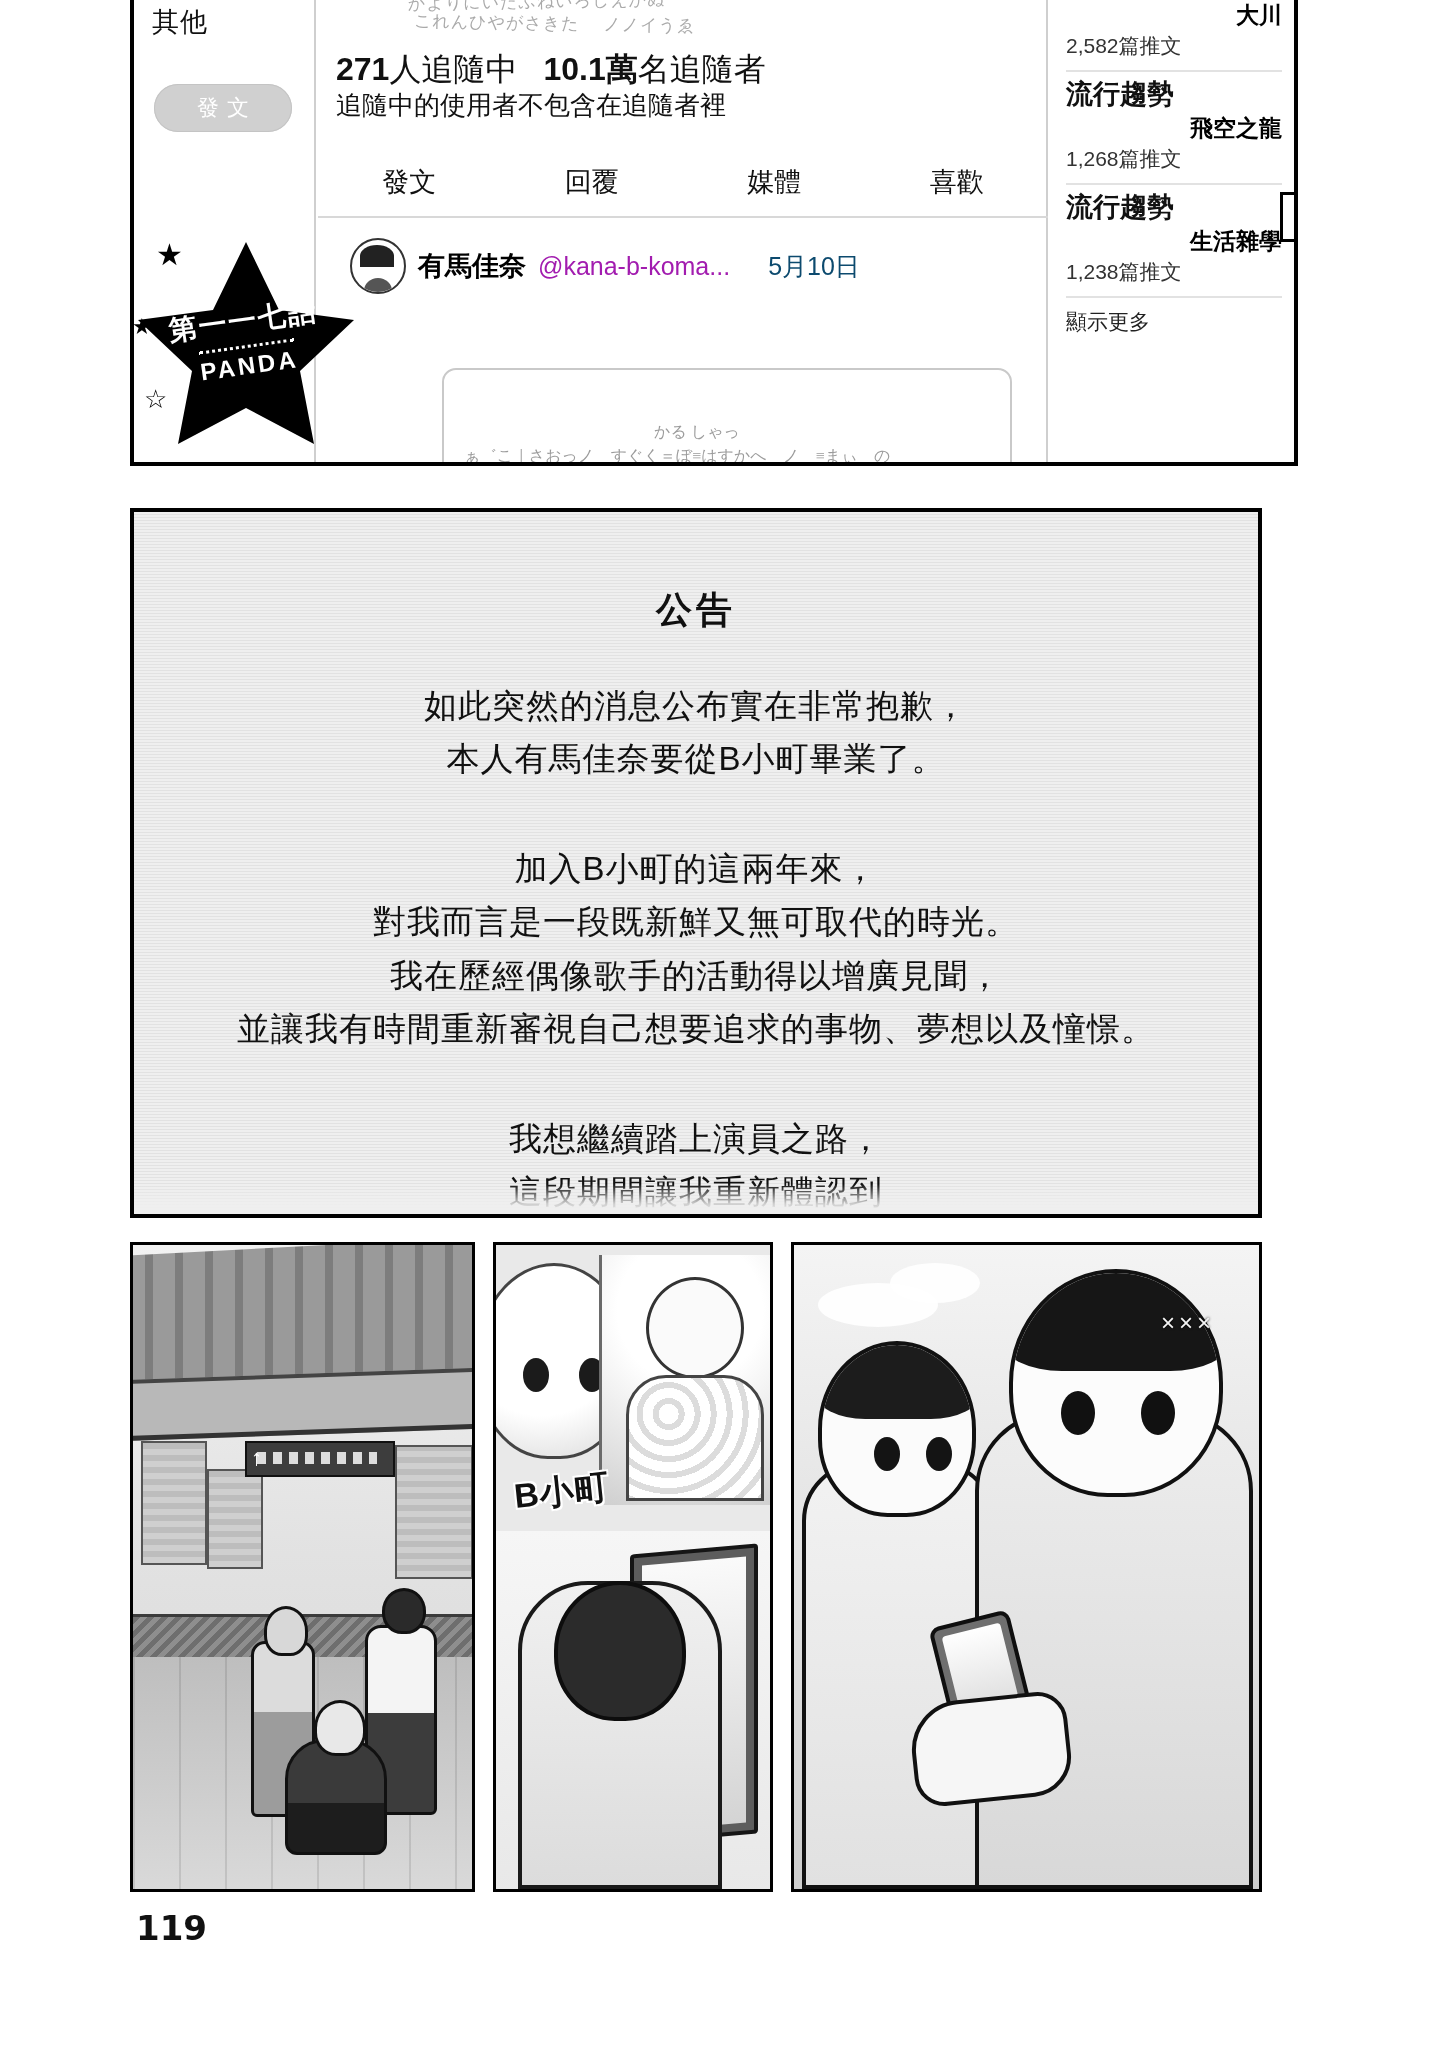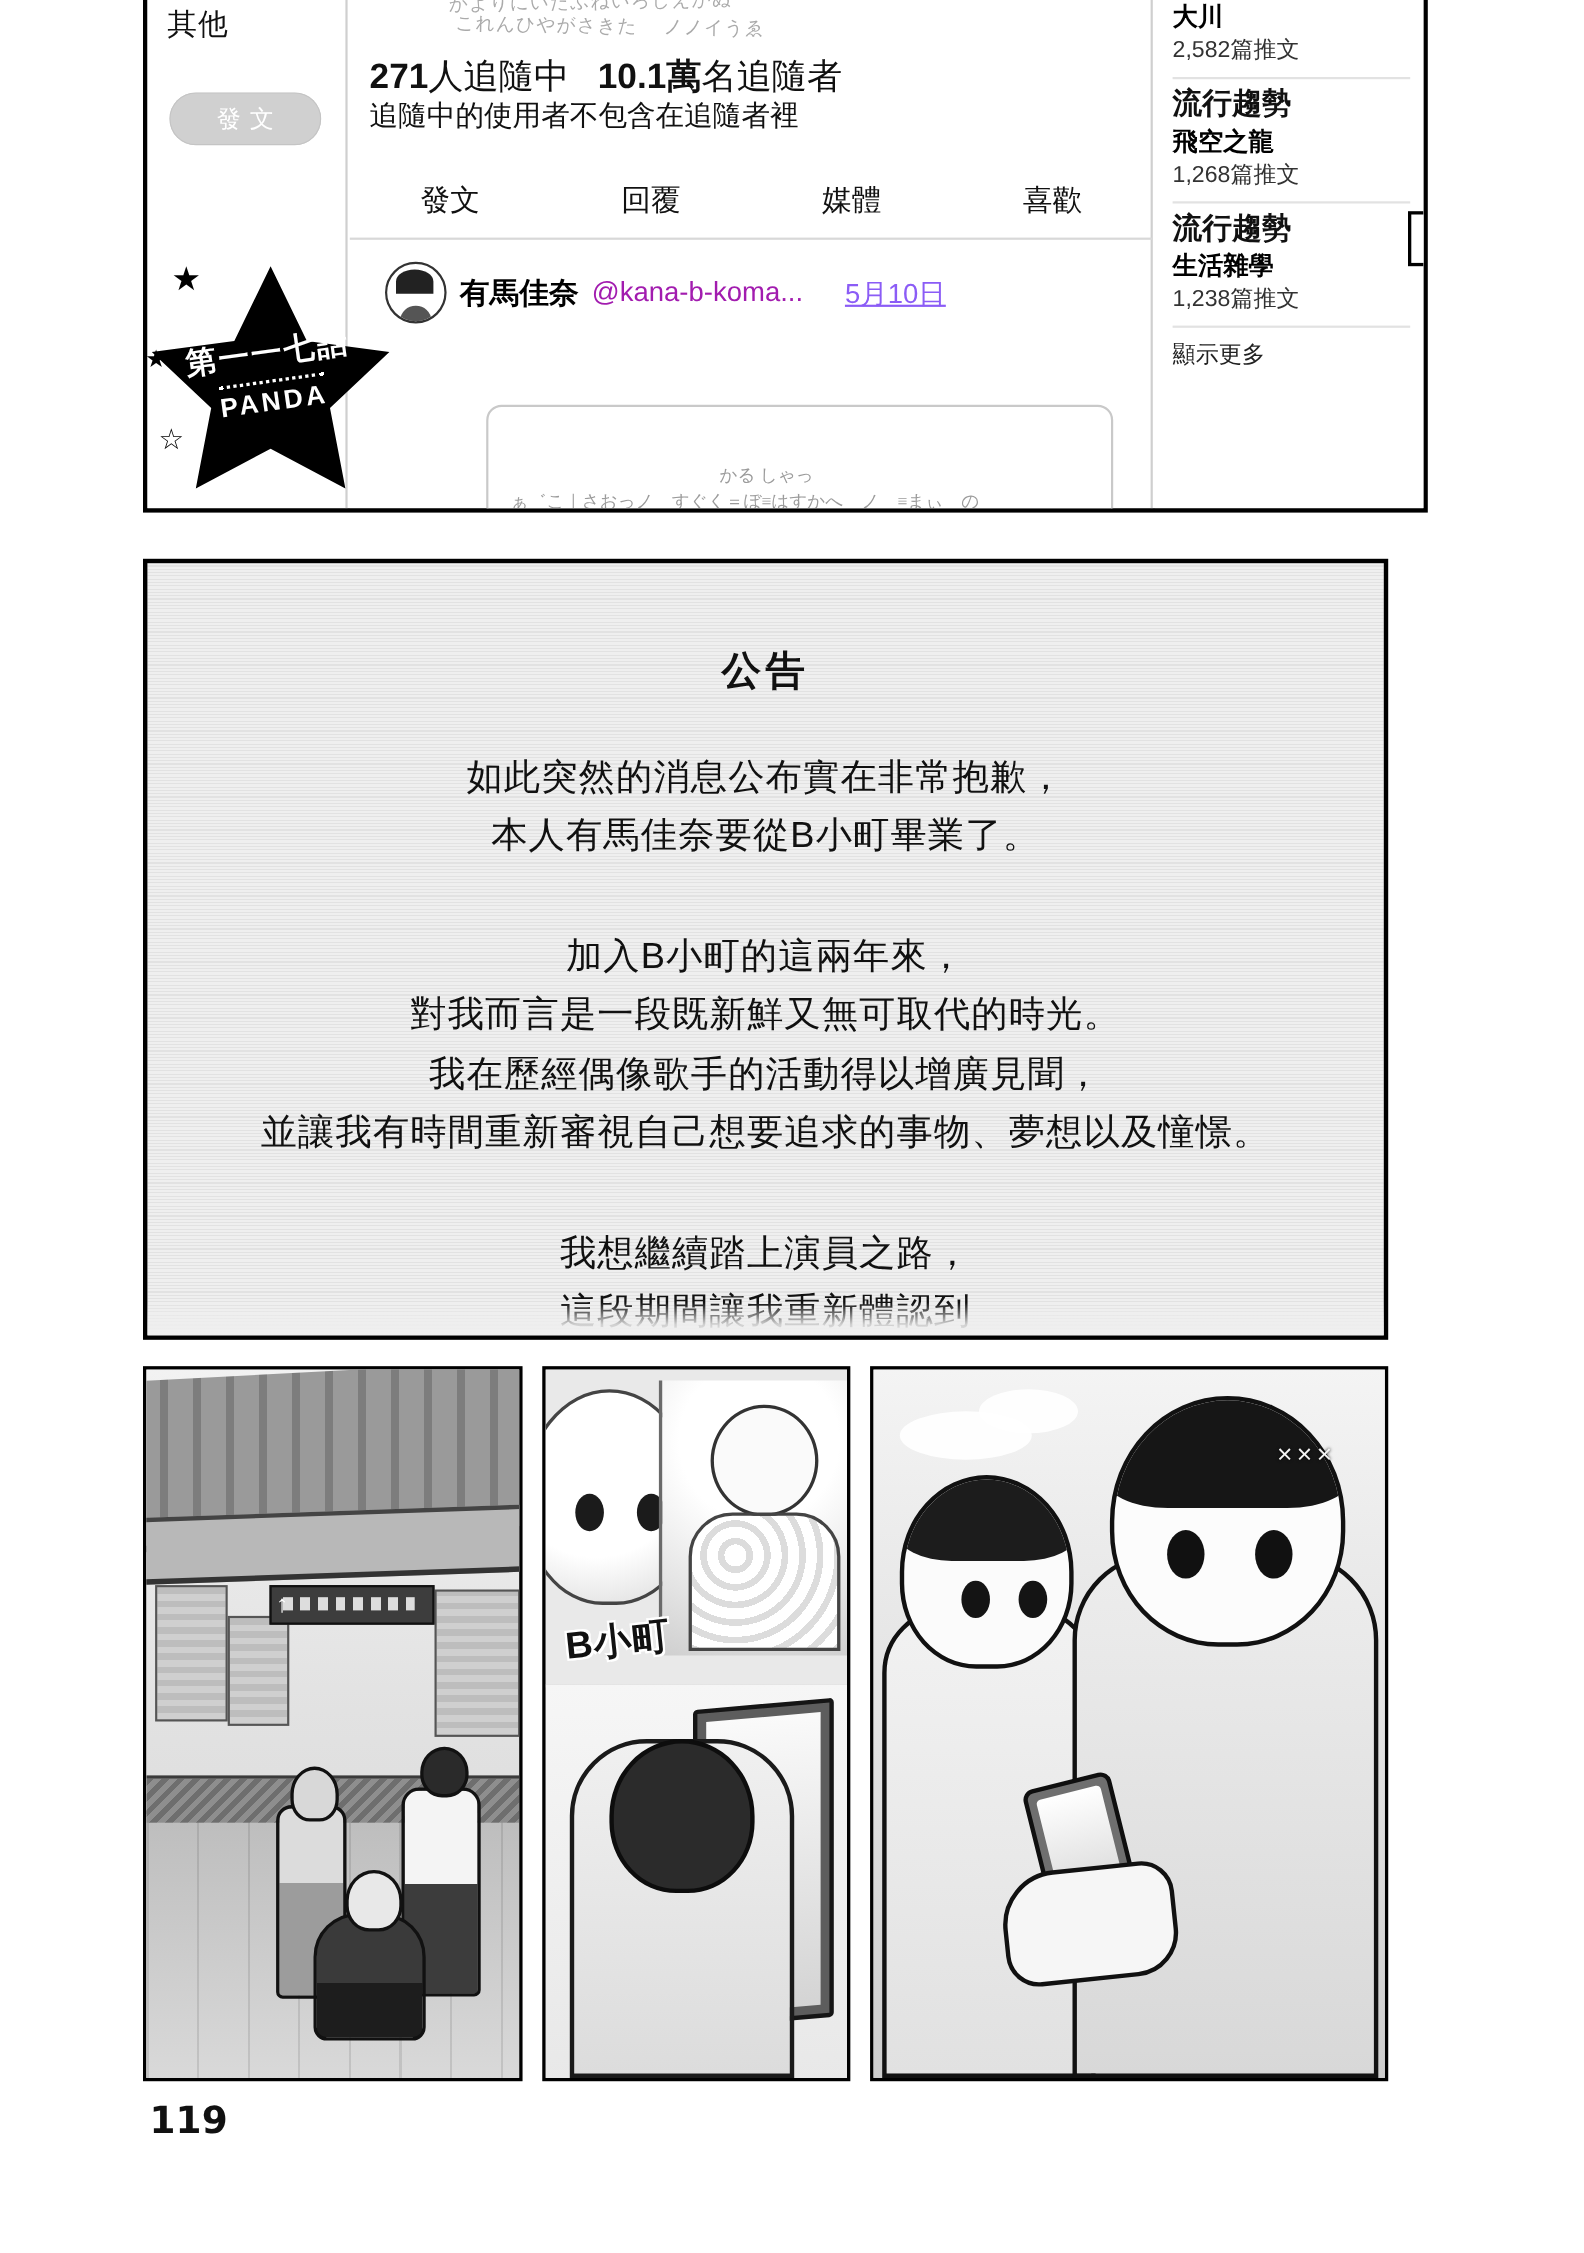--- a/index.html
+++ b/index.html
@@ -164,23 +164,22 @@
     font-size: 27px;
     font-weight: 700;
     color: #000;
   }
   .tweet-handle {
     font-size: 25px;
     color: #a21caf;
   }
   .tweet-date {
     font-size: 25px;
-    color: #8b5cf6;
+    color: #0c4a6e;
     margin-left: 26px;
-    text-decoration: underline;
   }
   .tweet-body {
     margin-top: 16px;
     margin-left: 64px;
     font-size: 27px;
     color: #000;
   }
   .tweet-card {
     position: absolute;
     left: 124px;
@@ -223,20 +222,21 @@
     font-size: 27px;
     font-weight: 700;
     color: #111;
     line-height: 1.35;
   }
   .trend-title {
     font-size: 23px;
     font-weight: 700;
     color: #000;
     line-height: 1.35;
+    text-align: right;
   }
   .trend-count {
     font-size: 21px;
     color: #333;
     line-height: 1.4;
   }
   .show-more {
     font-size: 21px;
     color: #222;
     padding-top: 10px;

